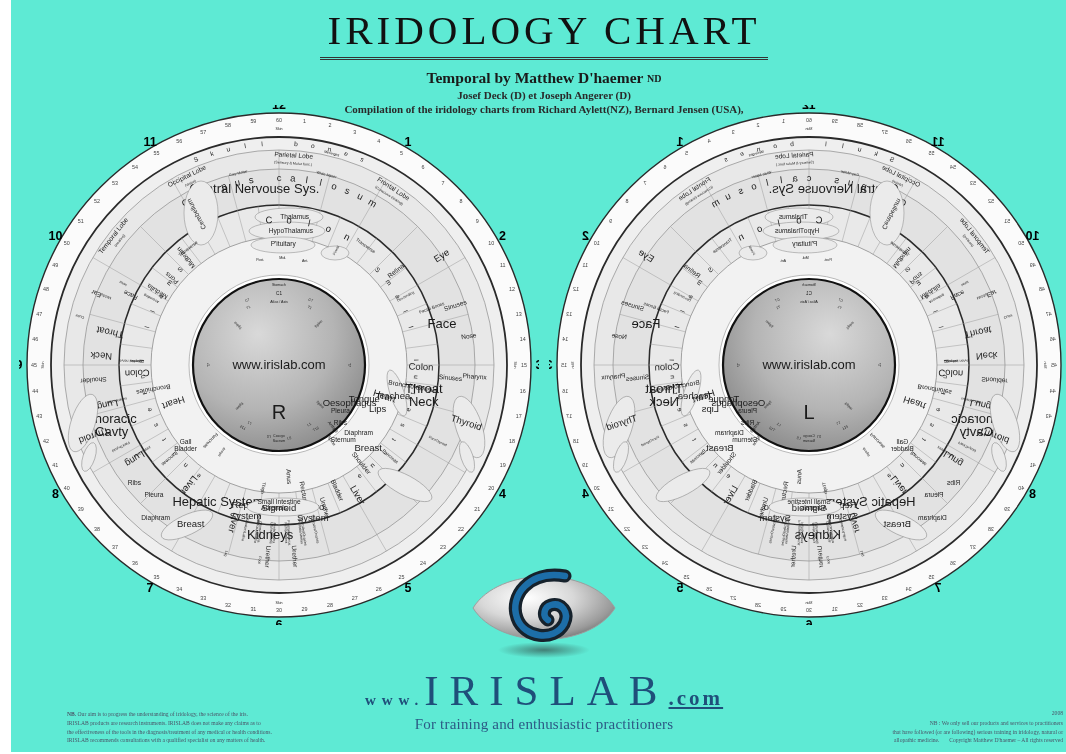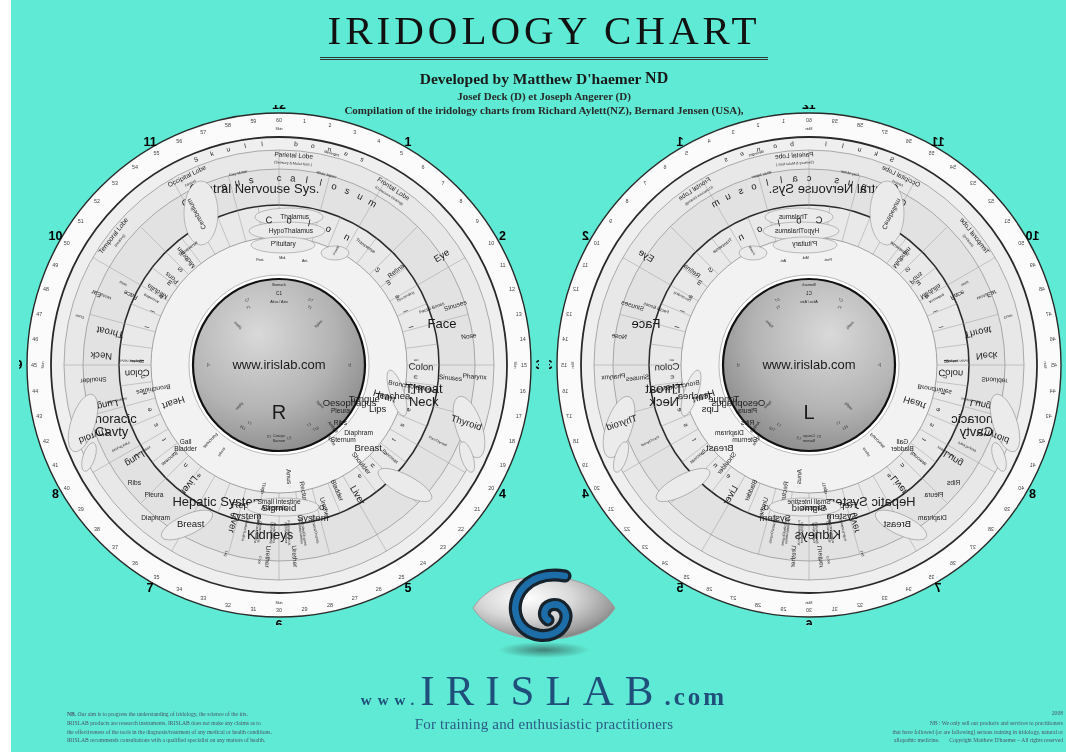--- a/index.html
+++ b/index.html
@@ -22,21 +22,21 @@
   .hdr-title {
     font-family: "Liberation Serif", serif;
     font-size: 41px; letter-spacing: 4px; color: #111;
     display: inline-block; padding: 0 8px 3px 8px;
     border-bottom: 3px double #333;
   }
   .hdr-sub1 {
     font-family: "Liberation Serif", serif;
     font-size: 15.5px; font-weight: bold; color: #1a1a1a; margin-top: 9px;
   }
-  .hdr-sub1 .nd { font-size: 16px; vertical-align: 1px; }
+  .hdr-sub1 .nd { font-size: 10px; vertical-align: 1px; }
   .hdr-sub2 {
     font-family: "Liberation Serif", serif;
     font-size: 11px; font-weight: bold; color: #2a2a2a; line-height: 1.25; margin-top: 2px;
   }
 
   
   .chart { position: absolute; top: 105px; width: 520px; height: 520px; }
   #chart-left  { left: 8px; }
   #chart-right { left: 538px; }
   .chart svg { display: block; width: 520px; height: 520px; }
@@ -56,21 +56,21 @@
 
   
   .logo-wrap { position: absolute; left: 0; top: 556px; width: 1066px; text-align: center; }
   .logo-eye { display: block; margin: 0 auto; }
   .brand {
     font-family: "Liberation Serif", serif;
     color: #1f4f7a; margin-top: 4px; white-space: nowrap;
   }
   .brand .www { font-size: 15px; letter-spacing: 6px; font-weight: bold; }
   .brand .mid-word { font-size: 43px; letter-spacing: 11px; font-weight: normal; }
-  .brand .com { font-size: 25px; letter-spacing: 3px; font-weight: bold; }
+  .brand .com { font-size: 21px; letter-spacing: 3px; font-weight: bold; text-decoration: underline; }
   .tagline {
     font-family: "Liberation Serif", serif;
     font-size: 15px; color: #2c5a85; margin-top: 1px; letter-spacing: .2px;
   }
 
   
   .foot {
     position: absolute; bottom: 7px;
     font-family: "Liberation Serif", serif;
     font-size: 5.6px; line-height: 1.55; color: #4a5568;
@@ -81,21 +81,21 @@
   .foot .yr { display: block; margin-bottom: 1px; }
 </style>
 </head>
 <body>
 
 <div id="page">
 
   <div class="hdr">
     <div class="hdr-title">IRIDOLOGY  CHART</div>
     <div class="hdr-sub1">
-      <span>Developed by Matthew D'haemer</span>
+      <span>Temporal by Matthew D'haemer</span>
       <span class="nd">ND</span>
     </div>
     <div class="hdr-sub2">
       <div>Josef Deck (D) et Joseph Angerer (D)</div>
       <div>Compilation of the iridology charts from Richard Aylett(NZ), Bernard Jensen (USA),</div>
     </div>
   </div>
 
   <div class="chart" id="chart-left">
     <svg viewBox="0 0 520 520" id="svg-left">

